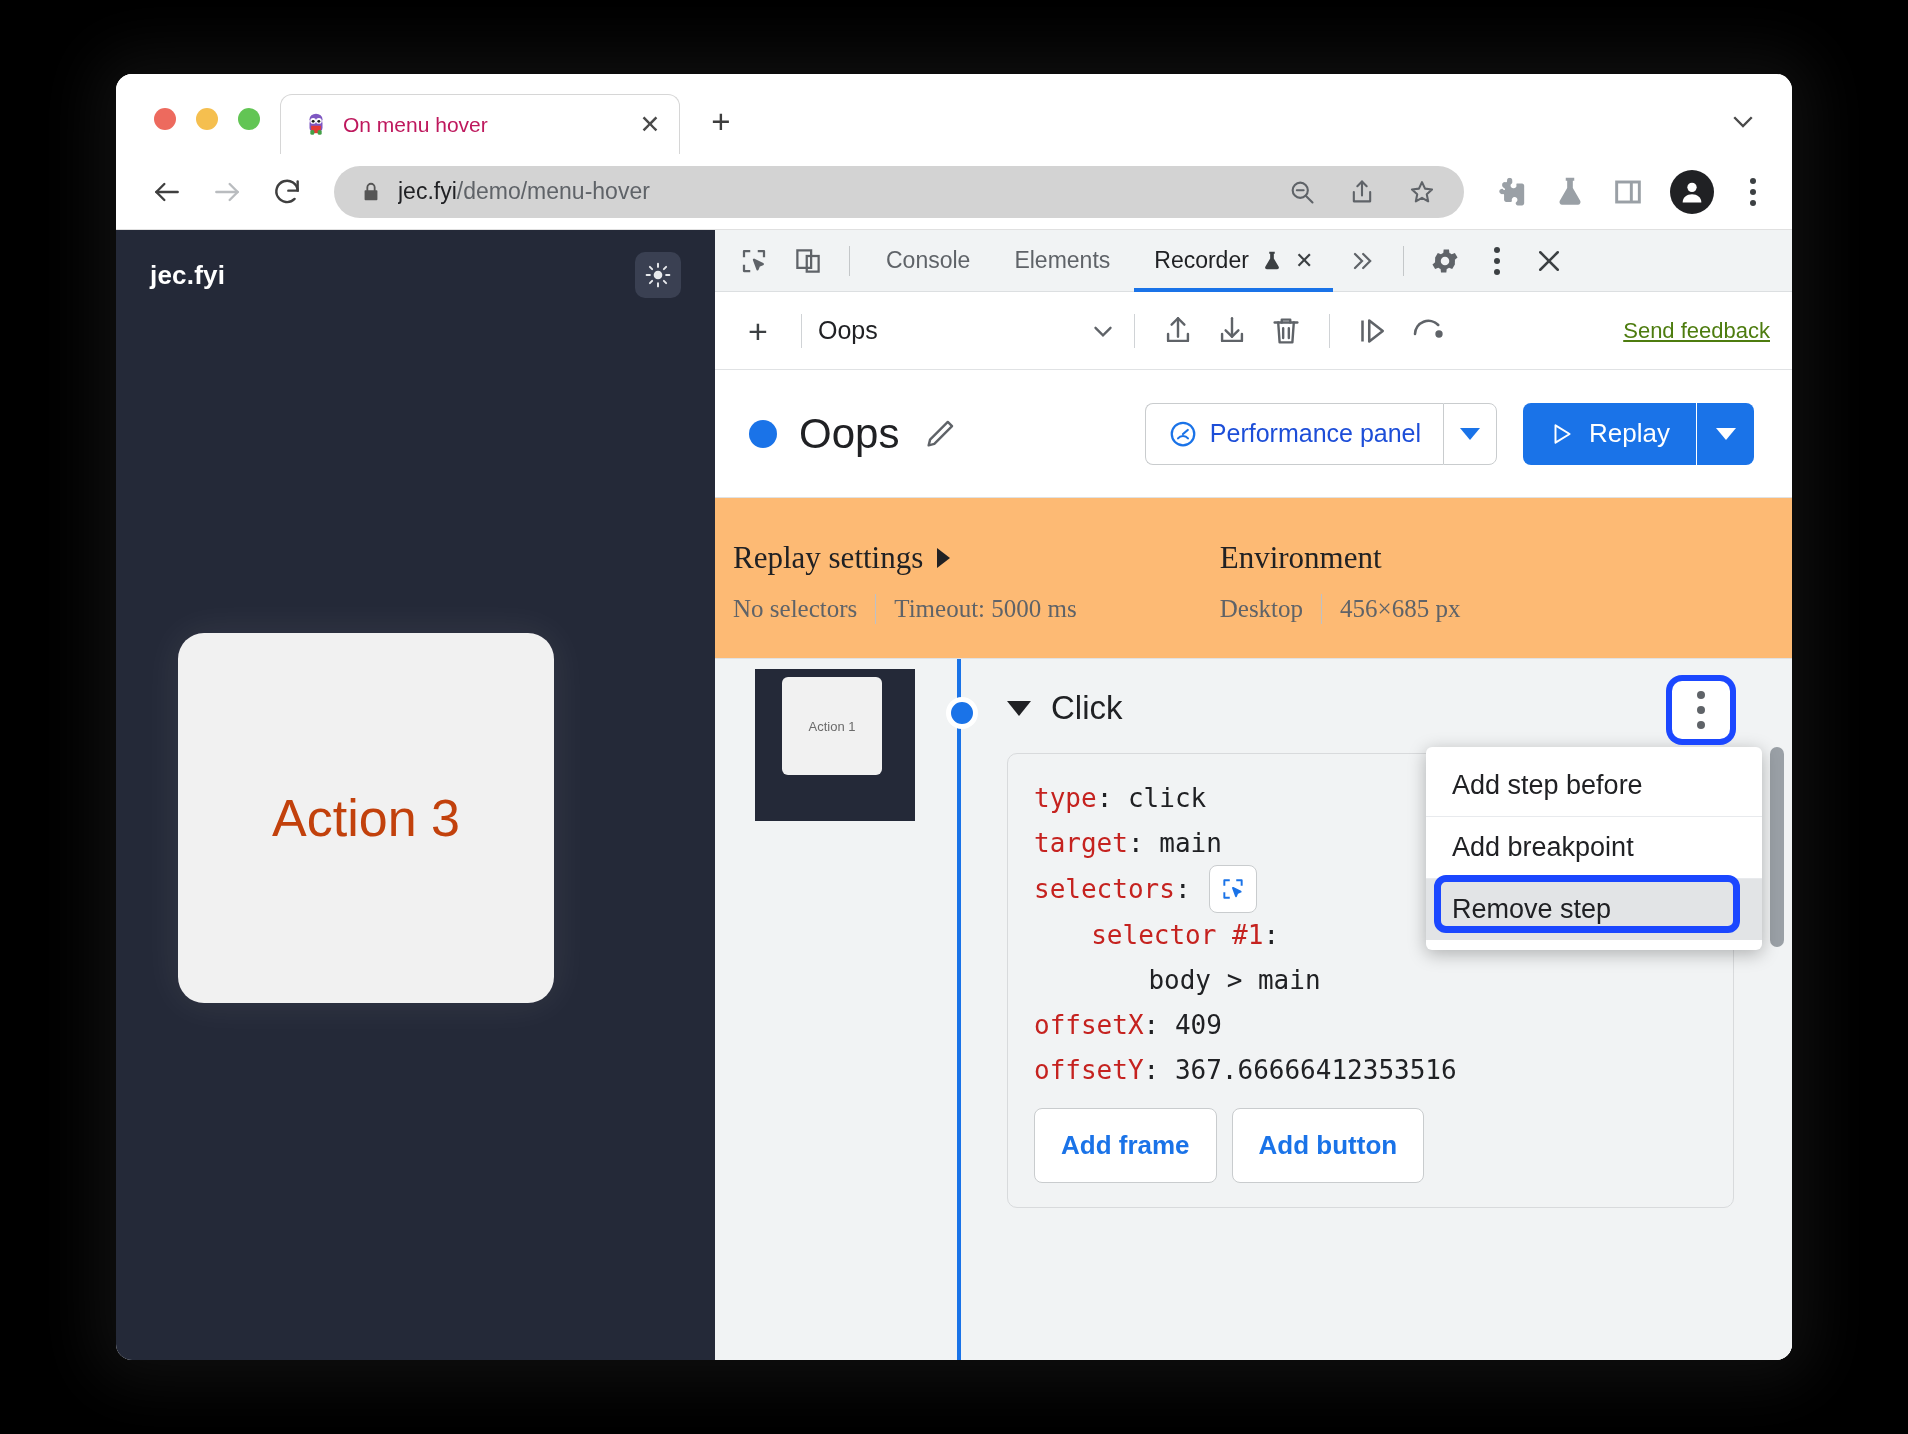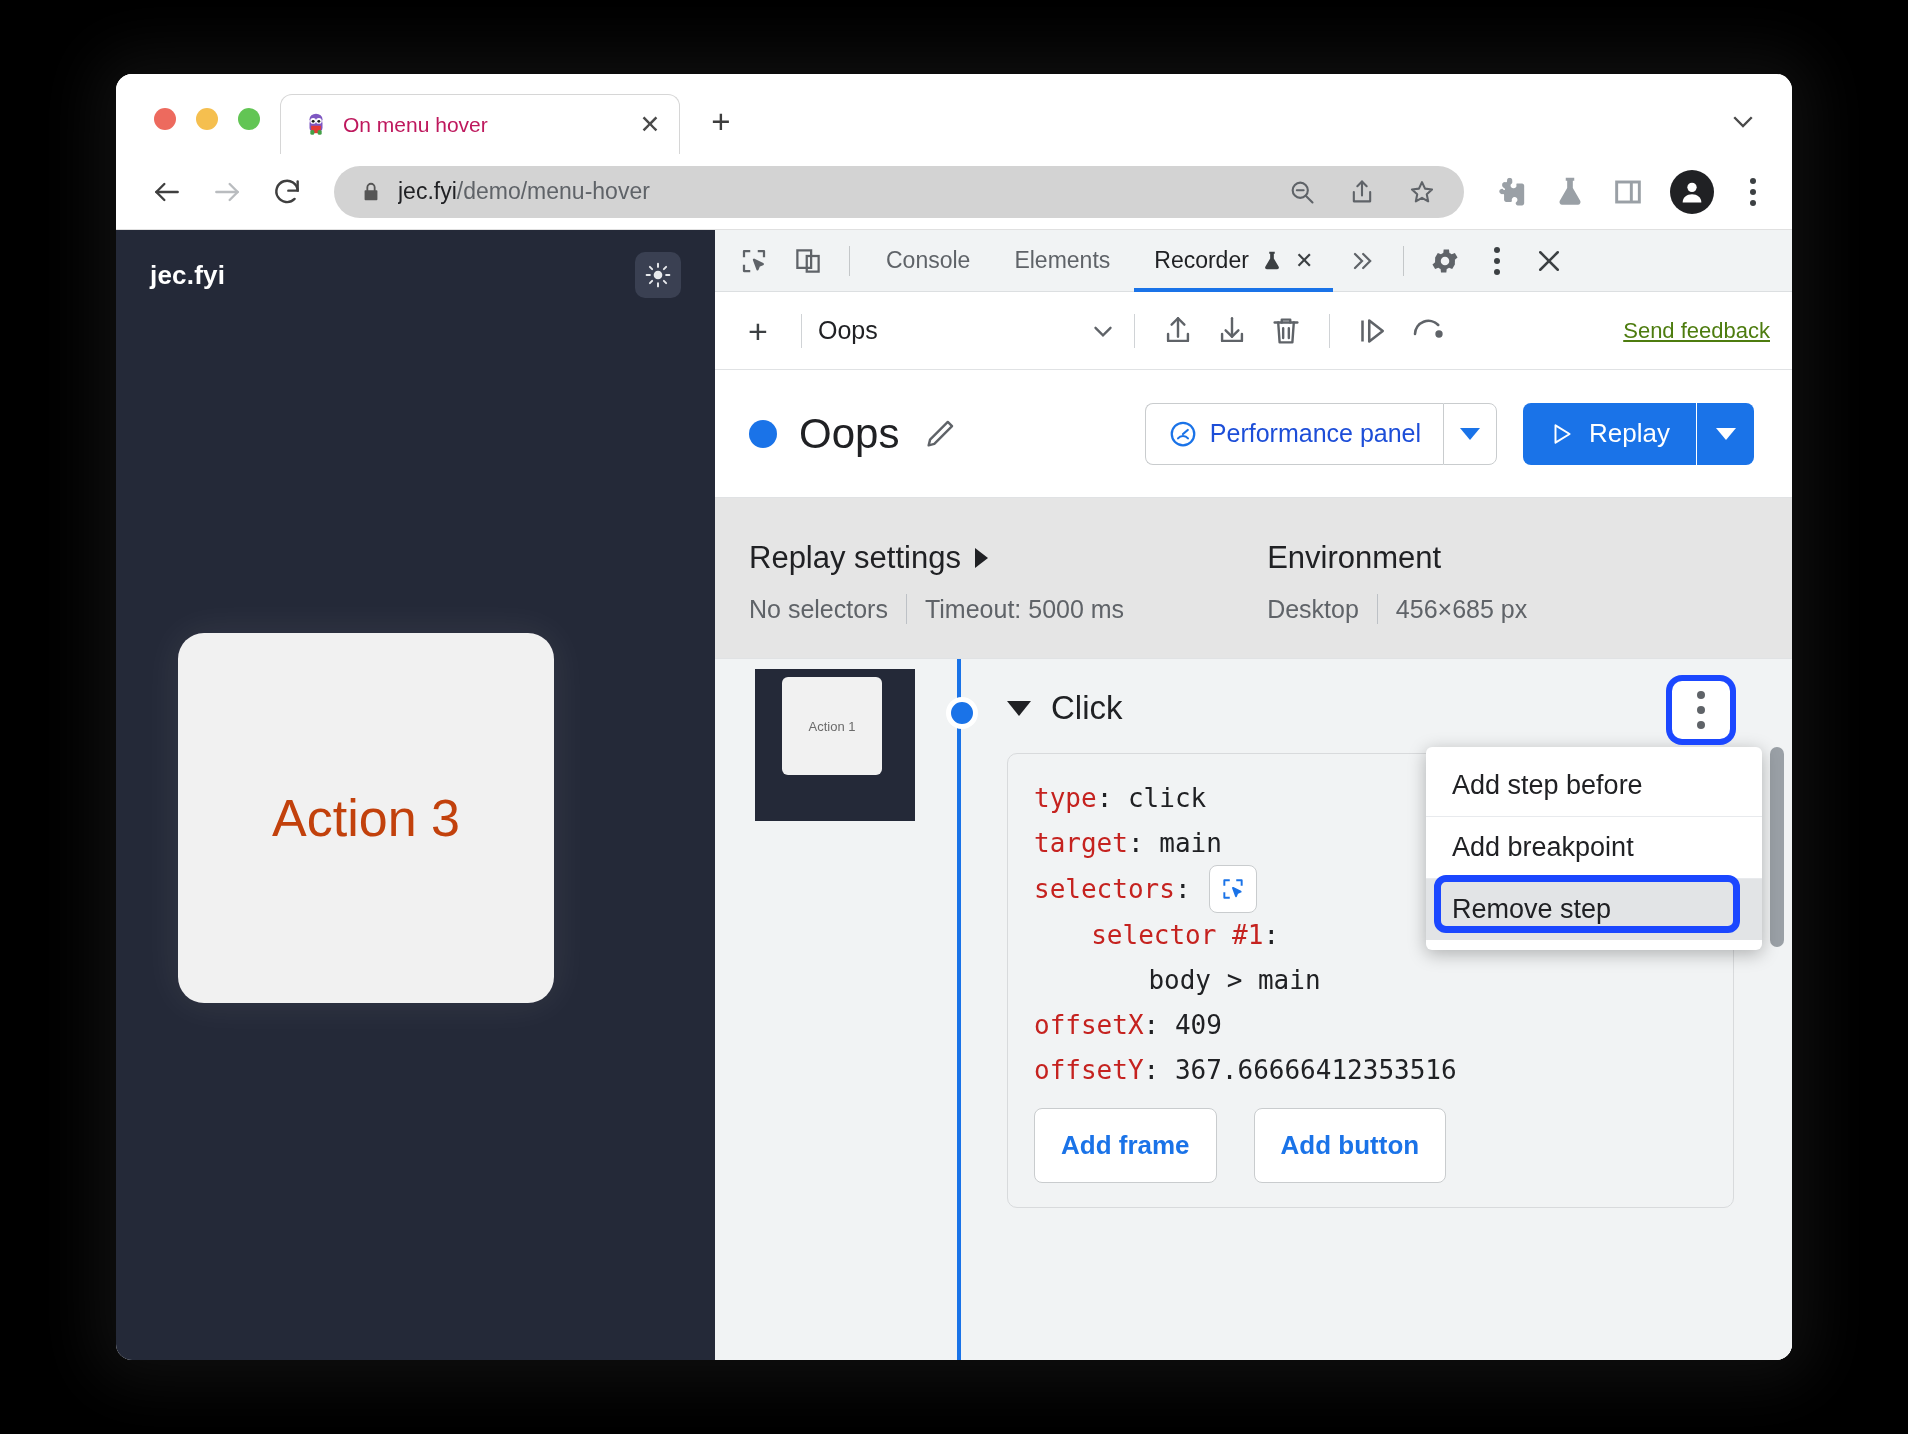--- a/index.html
+++ b/index.html
@@ -313,24 +313,25 @@
     width: 58px;
     background: #1a73e8;
     border-radius: 0 8px 8px 0;
     border-left: 1px solid #ffffff;
     display: flex; align-items: center; justify-content: center;
   }
 
   
   .rec-settings {
     display: flex;
-    padding: 42px 38px 34px 34px;
+    padding: 42px 38px 34px 18px;
     border-bottom: 1px solid #e0e2e4;
     flex: 0 0 auto;
-    background: #e5e5e5;
+    background: #fdba74;
+    font-family: Liberation Serif, serif;
   }
   .settings-col { min-width: 0; }
   .settings-col.env { margin-left: 143px; }
   .settings-head {
     font-size: 31px; color: #202124;
     display: flex; align-items: center; gap: 14px;
     white-space: nowrap;
   }
   .caret-right-dark {
     width: 0; height: 0;
@@ -436,21 +437,21 @@
   .sel-pick-btn {
     display: inline-flex; align-items: center; justify-content: center;
     width: 48px; height: 48px;
     border: 1px solid #c9ccce;
     border-radius: 8px;
     background: #ffffff;
     margin-left: 18px;
     vertical-align: middle;
   }
   .step-actions {
-    display: flex; gap: 37px;
+    display: flex; gap: 15px;
     margin-top: 16px;
     text-align: right;
   }
   .chip-btn {
     border: 1px solid #c9ccce;
     border-radius: 8px;
     background: #ffffff;
     color: #1a73e8;
     font-family: "Liberation Sans", sans-serif;
     font-size: 26px; font-weight: 700;

